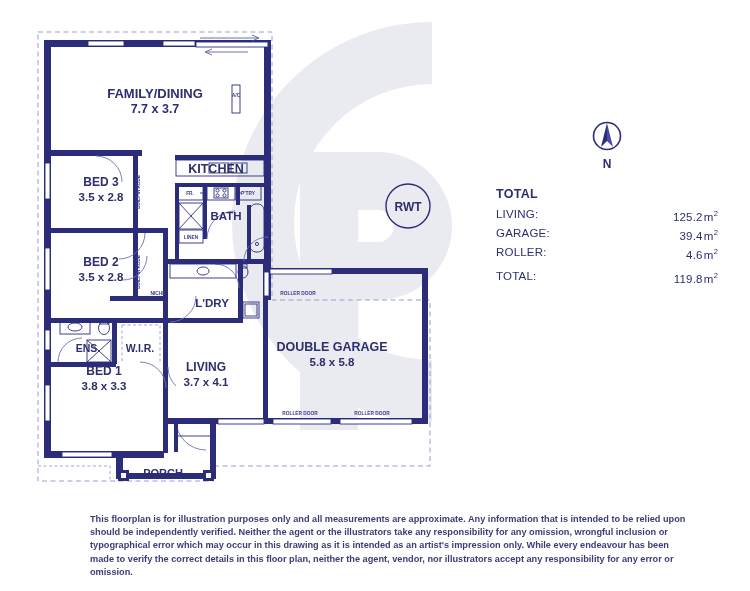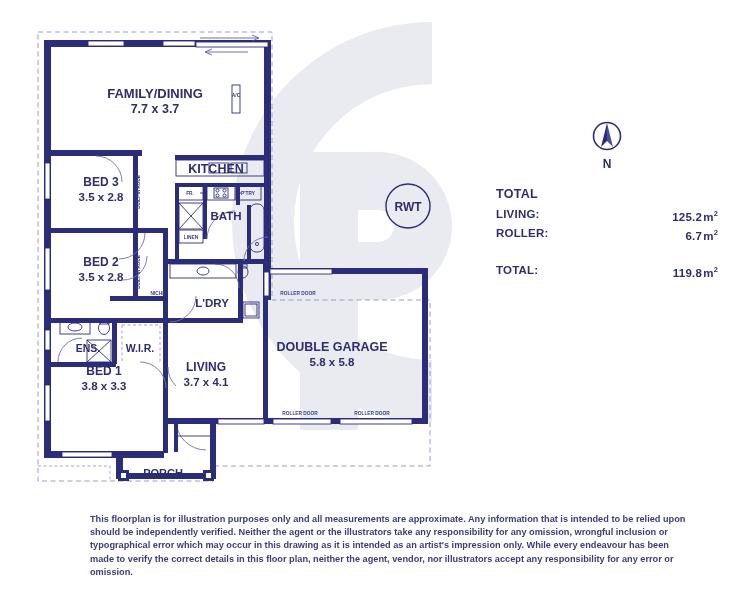--- a/index.html
+++ b/index.html
@@ -6,22 +6,22 @@
   body{
     width:750px;height:591px;background:#ffffff;
     font-family:"Liberation Sans","DejaVu Sans",sans-serif;
     color:#2d2e6e;overflow:hidden;position:relative;
   }
   #stage{position:relative;width:750px;height:591px;}
   svg#plan{position:absolute;left:0;top:0;width:750px;height:591px;}
 
   .area-block{position:absolute;left:496px;top:187px;width:222px;}
   .area-title{font-size:12.5px;font-weight:bold;letter-spacing:.3px;margin-bottom:5px;}
-  .area-row{display:flex;justify-content:space-between;font-size:11.5px;font-weight:bold;line-height:16px;}
-  .area-row.total{margin-top:18px;}
+  .area-row{display:flex;justify-content:space-between;font-size:11.5px;font-weight:normal;line-height:16px;}
+  .area-row.total{margin-top:6px;}
   .area-row .k{letter-spacing:.2px;}
   .area-row .v{letter-spacing:.2px;}
   .sup{font-size:7.5px;vertical-align:super;}
 
   .compass{position:absolute;left:590px;top:120px;width:34px;text-align:center;}
   .compass .n{font-size:12px;font-weight:bold;line-height:11px;margin-top:1px;}
 
   .disclaimer{
     position:absolute;left:90px;top:513px;width:600px;
     font-size:9.2px;line-height:13.2px;text-align:left;
@@ -281,24 +281,28 @@
   </div>
 
   <div class="area-block">
     <div class="area-title">TOTAL</div>
 
     <div class="area-row">
       <span class="k">LIVING:</span>
       <span class="v"><span>125.2</span> <span>m</span><span class="sup">2</span></span>
     </div>
 
+    <div class="area-row">
+      <span class="k">GARAGE:</span>
+      <span class="v"><span>39.4</span> <span>m</span><span class="sup">2</span></span>
+    </div>
 
     <div class="area-row">
       <span class="k">ROLLER:</span>
-      <span class="v"><span>6.7</span> <span>m</span><span class="sup">2</span></span>
+      <span class="v"><span>4.6</span> <span>m</span><span class="sup">2</span></span>
     </div>
 
     <div class="area-row total">
       <span class="k">TOTAL:</span>
       <span class="v"><span>119.8</span> <span>m</span><span class="sup">2</span></span>
     </div>
   </div>
 
   <div class="disclaimer">This floorplan is for illustration purposes only and all measurements are approximate. Any information that is intended to be relied upon should be independently verified. Neither the agent or the illustrators take any responsibility for any omission, wrongful inclusion or typographical error which may occur in this drawing as it is intended as an artist's impression only. While every endeavour has been made to verify the correct details in this floor plan, neither the agent, vendor, nor illustrators accept any responsibility for any error or omission.</div>
 

